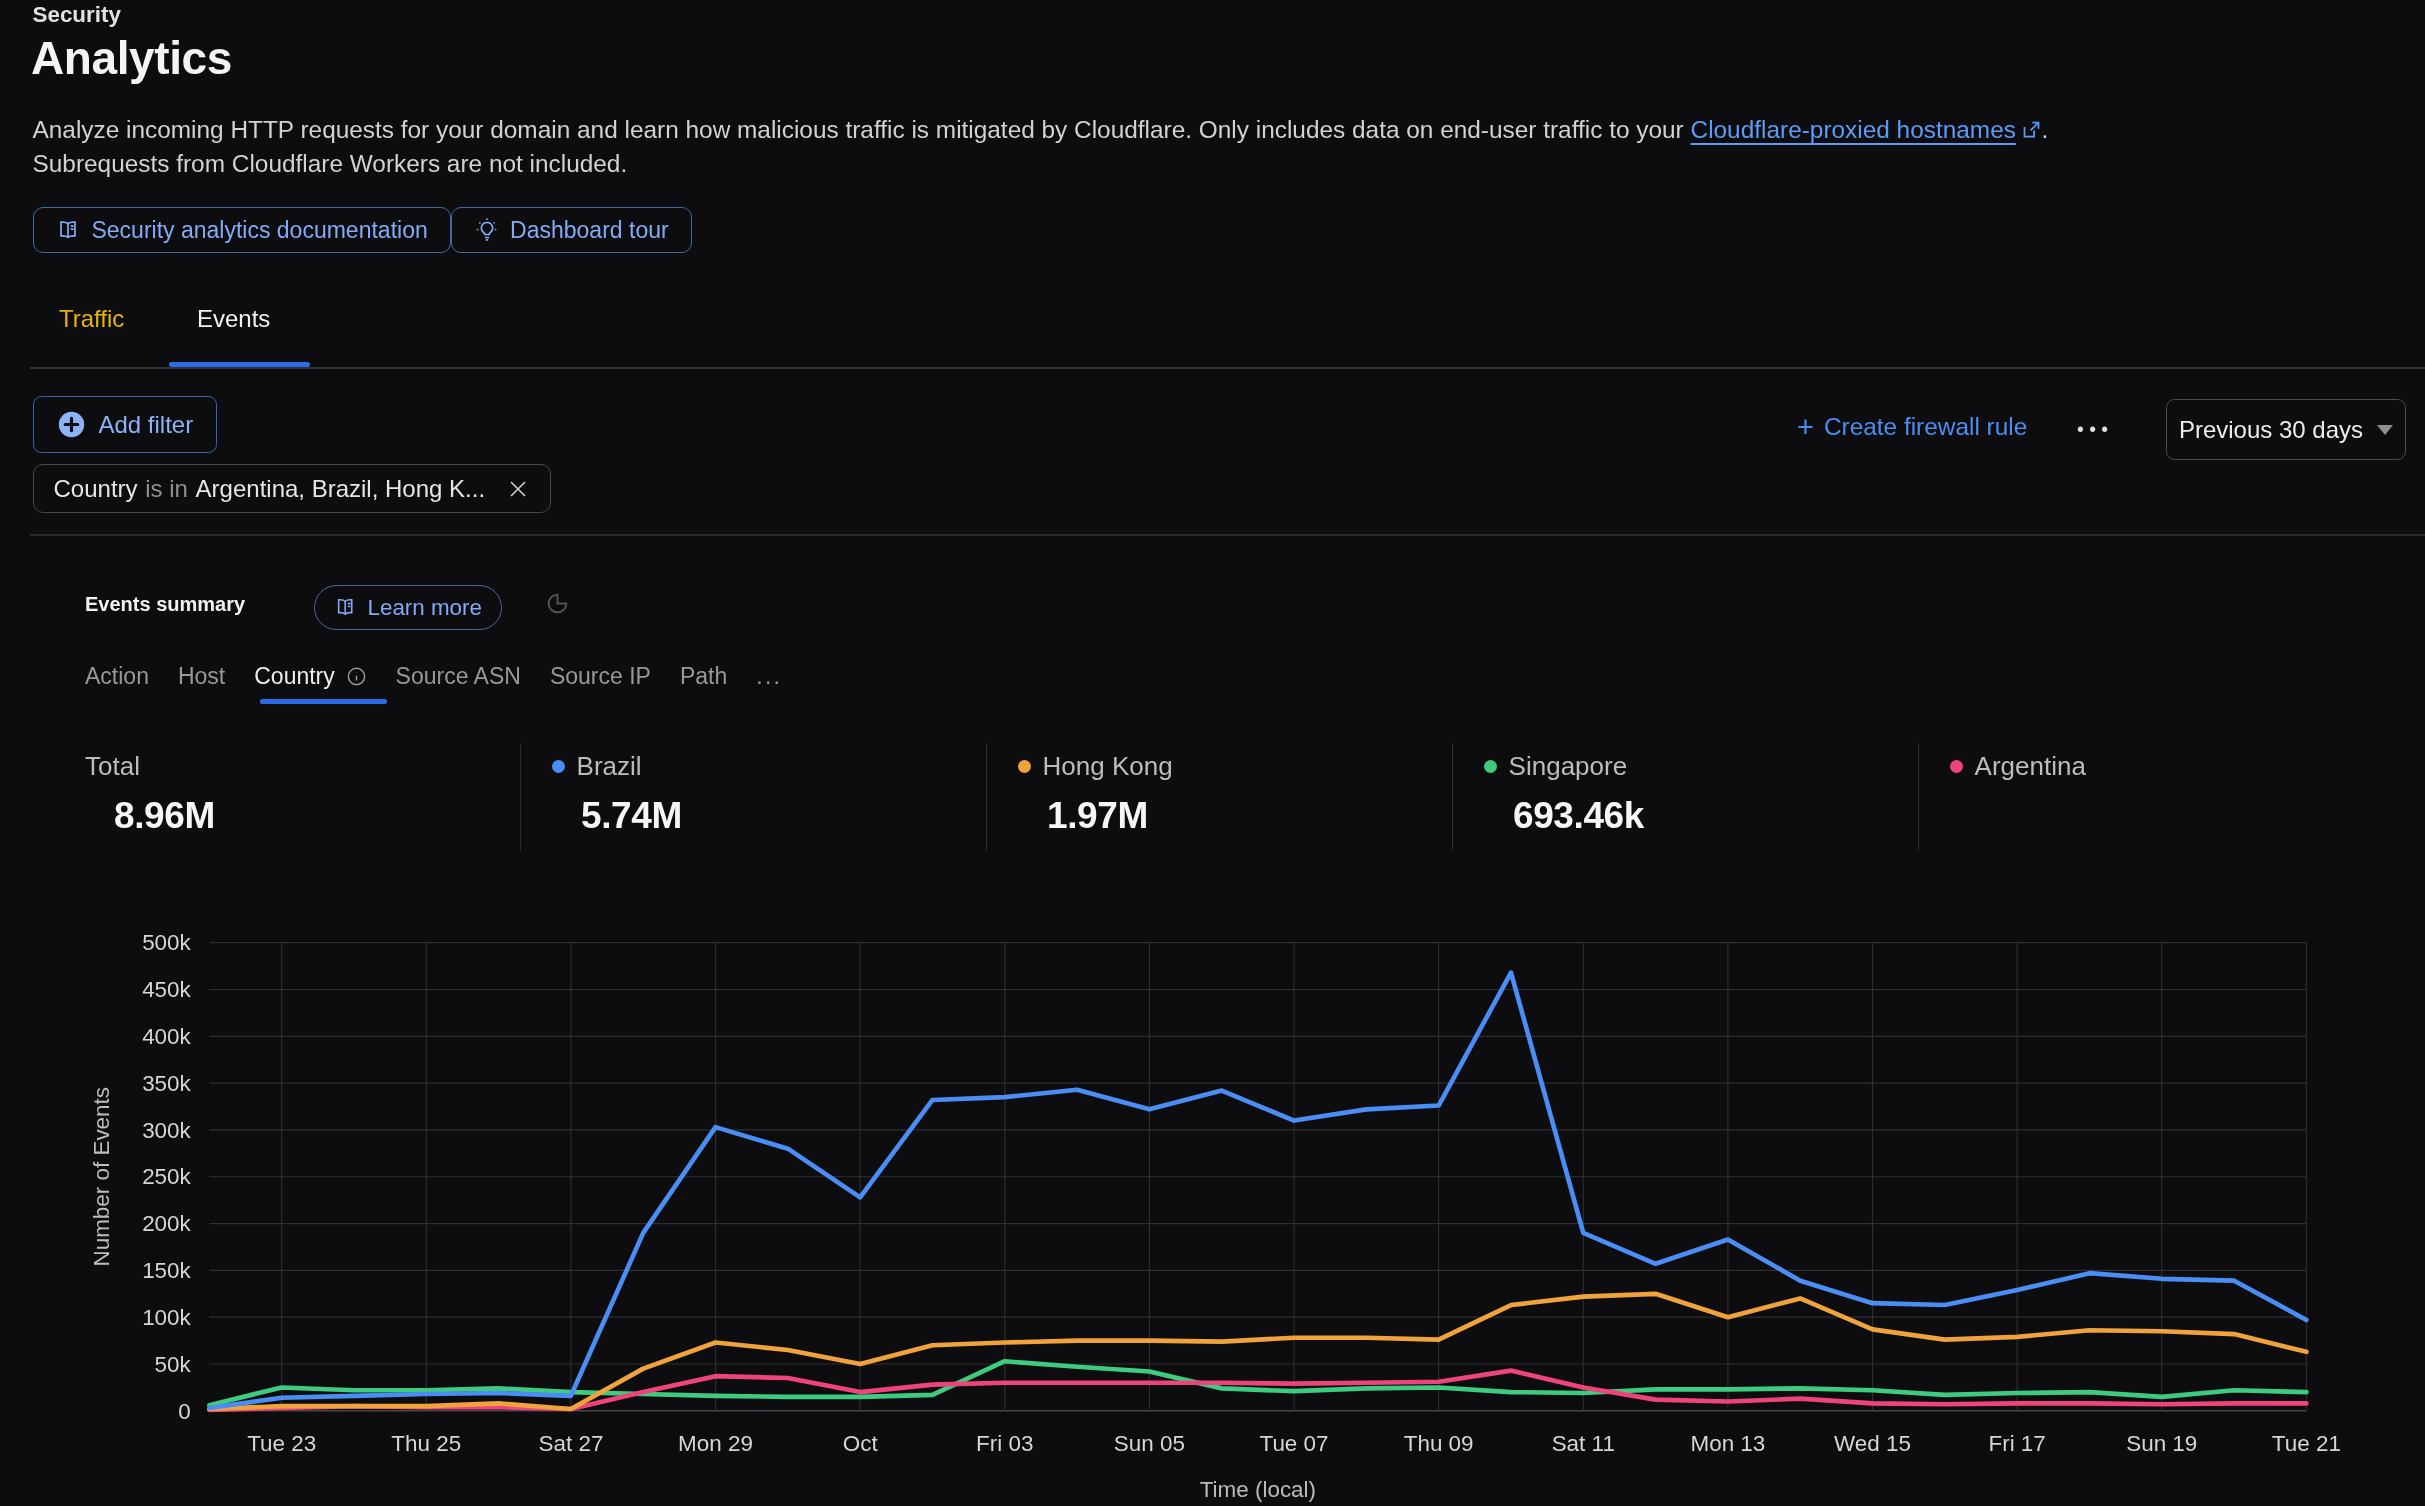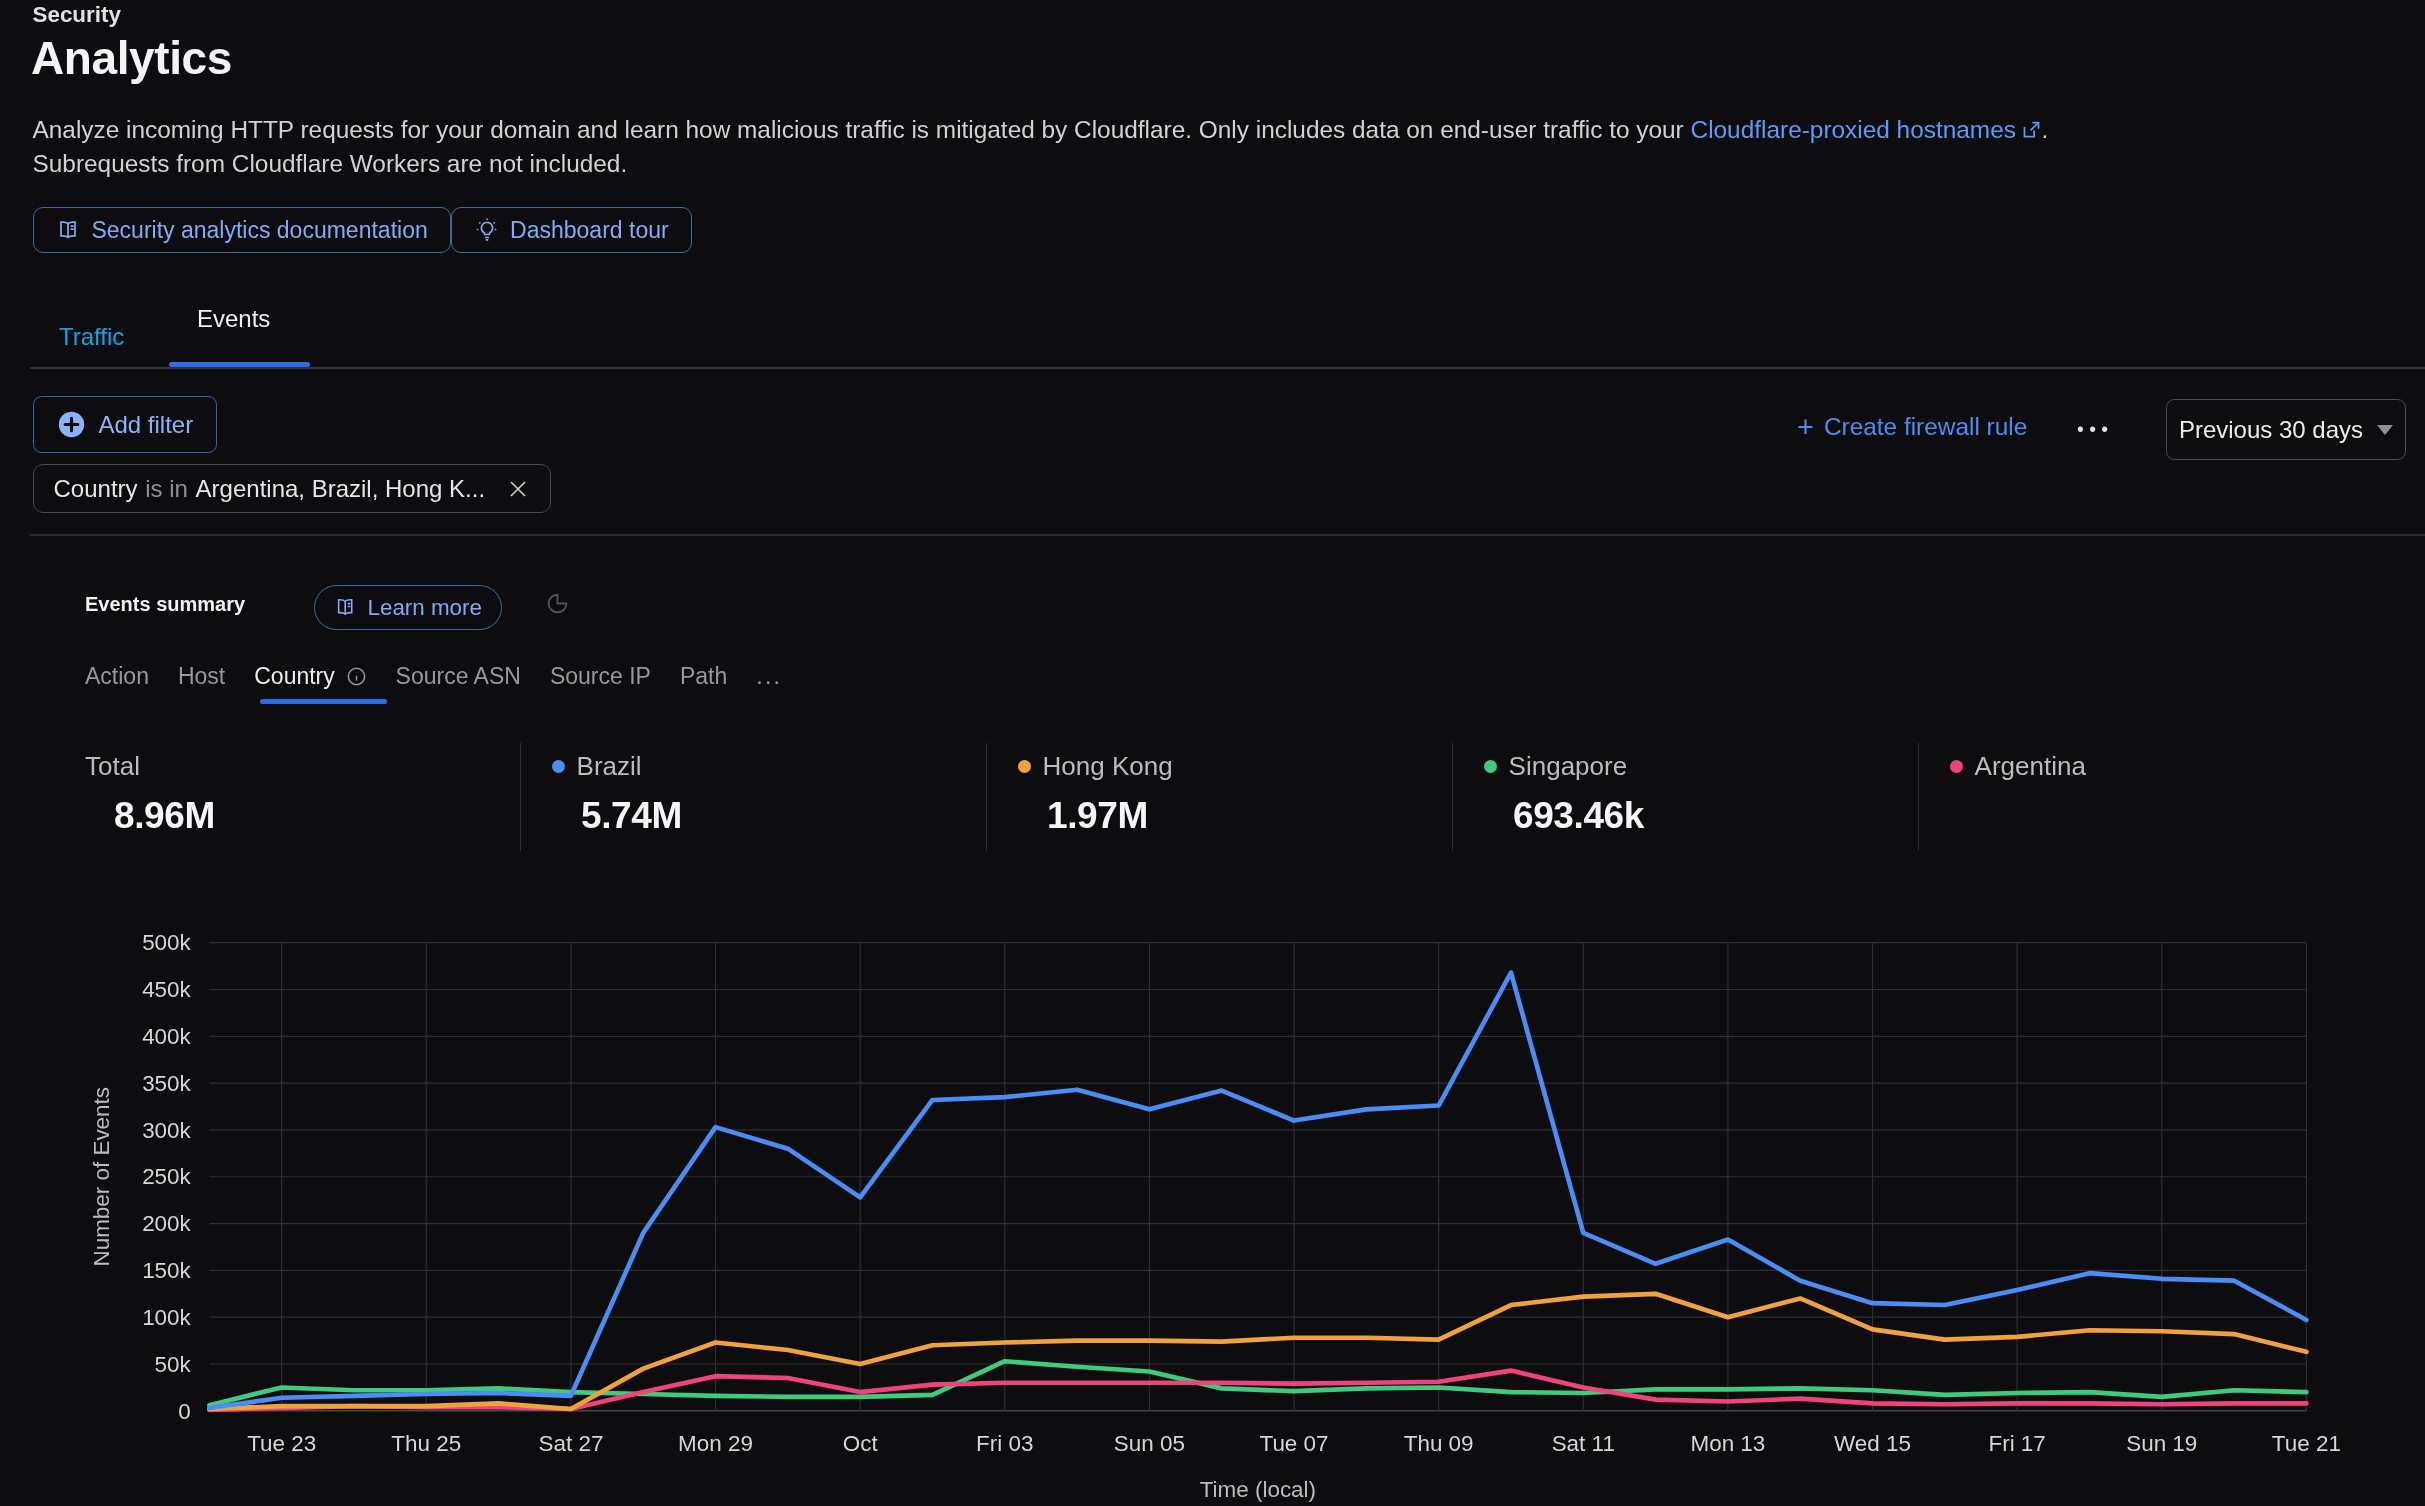--- a/index.html
+++ b/index.html
@@ -10,35 +10,35 @@
     color:#e8e8ea;
     position:relative;
     overflow:hidden;
   }
   .abs { position:absolute; }
 
   
   .breadcrumb { left:32.5px; top:1.5px; font-size:22.4px; font-weight:600; color:#e2e2e4; }
   .page-title { left:31px; top:31px; font-size:46px; font-weight:700; color:#f4f4f6; letter-spacing:-0.4px; }
   .description { left:32.5px; top:113px; width:2330px; font-size:24.4px; line-height:34px; color:#d2d2d4; }
-  .description a { color:#5d9bf7; text-underline-offset:4.6px; cursor:pointer; }
+  .description a { color:#5d9bf7; text-decoration:underline; text-underline-offset:4.6px; cursor:pointer; }
   .ext-icon { display:inline-block; width:21px; height:21px; vertical-align:-1.5px; margin-left:4.6px; color:#5d9bf7; }
   .desc-line2 { display:block; }
 
   .header-buttons { left:32.5px; top:207px; display:flex; gap:0; }
   .pill-btn {
     display:inline-flex; align-items:center; gap:11.6px;
     height:46px; padding:0 22.4px; border:1.9px solid #44679e; border-radius:10px;
     color:#84abf6; font-size:23px; cursor:pointer; background:transparent; white-space:nowrap;
   }
   .pill-btn .btn-icon { width:24px; height:24px; color:#84abf6; flex:0 0 auto; }
 
   
   .tab { font-size:24px; cursor:pointer; }
-  .tab-traffic { left:59px; top:305px; color:#0ea5e9;margin-top:18px; }
+  .tab-traffic { left:59px; top:305px; color:#eab308; }
   .tab-events { left:197px; top:305px; color:#f1f1f3; font-weight:500; }
   .tab-underline { left:169px; top:362px; width:141px; height:5.4px; background:#2d6ce6; border-radius:3.1px; }
   .tabs-border { left:30px; top:367px; width:2395px; height:1.5px; background:#343438; }
 
   
   .add-filter-btn {
     left:32.5px; top:396px; height:57px; display:inline-flex; align-items:center; gap:13px;
     padding:0 23px; border:1.9px solid #3d62ac; border-radius:8.5px;
     color:#8db2f8; font-size:24px; cursor:pointer;
   }

